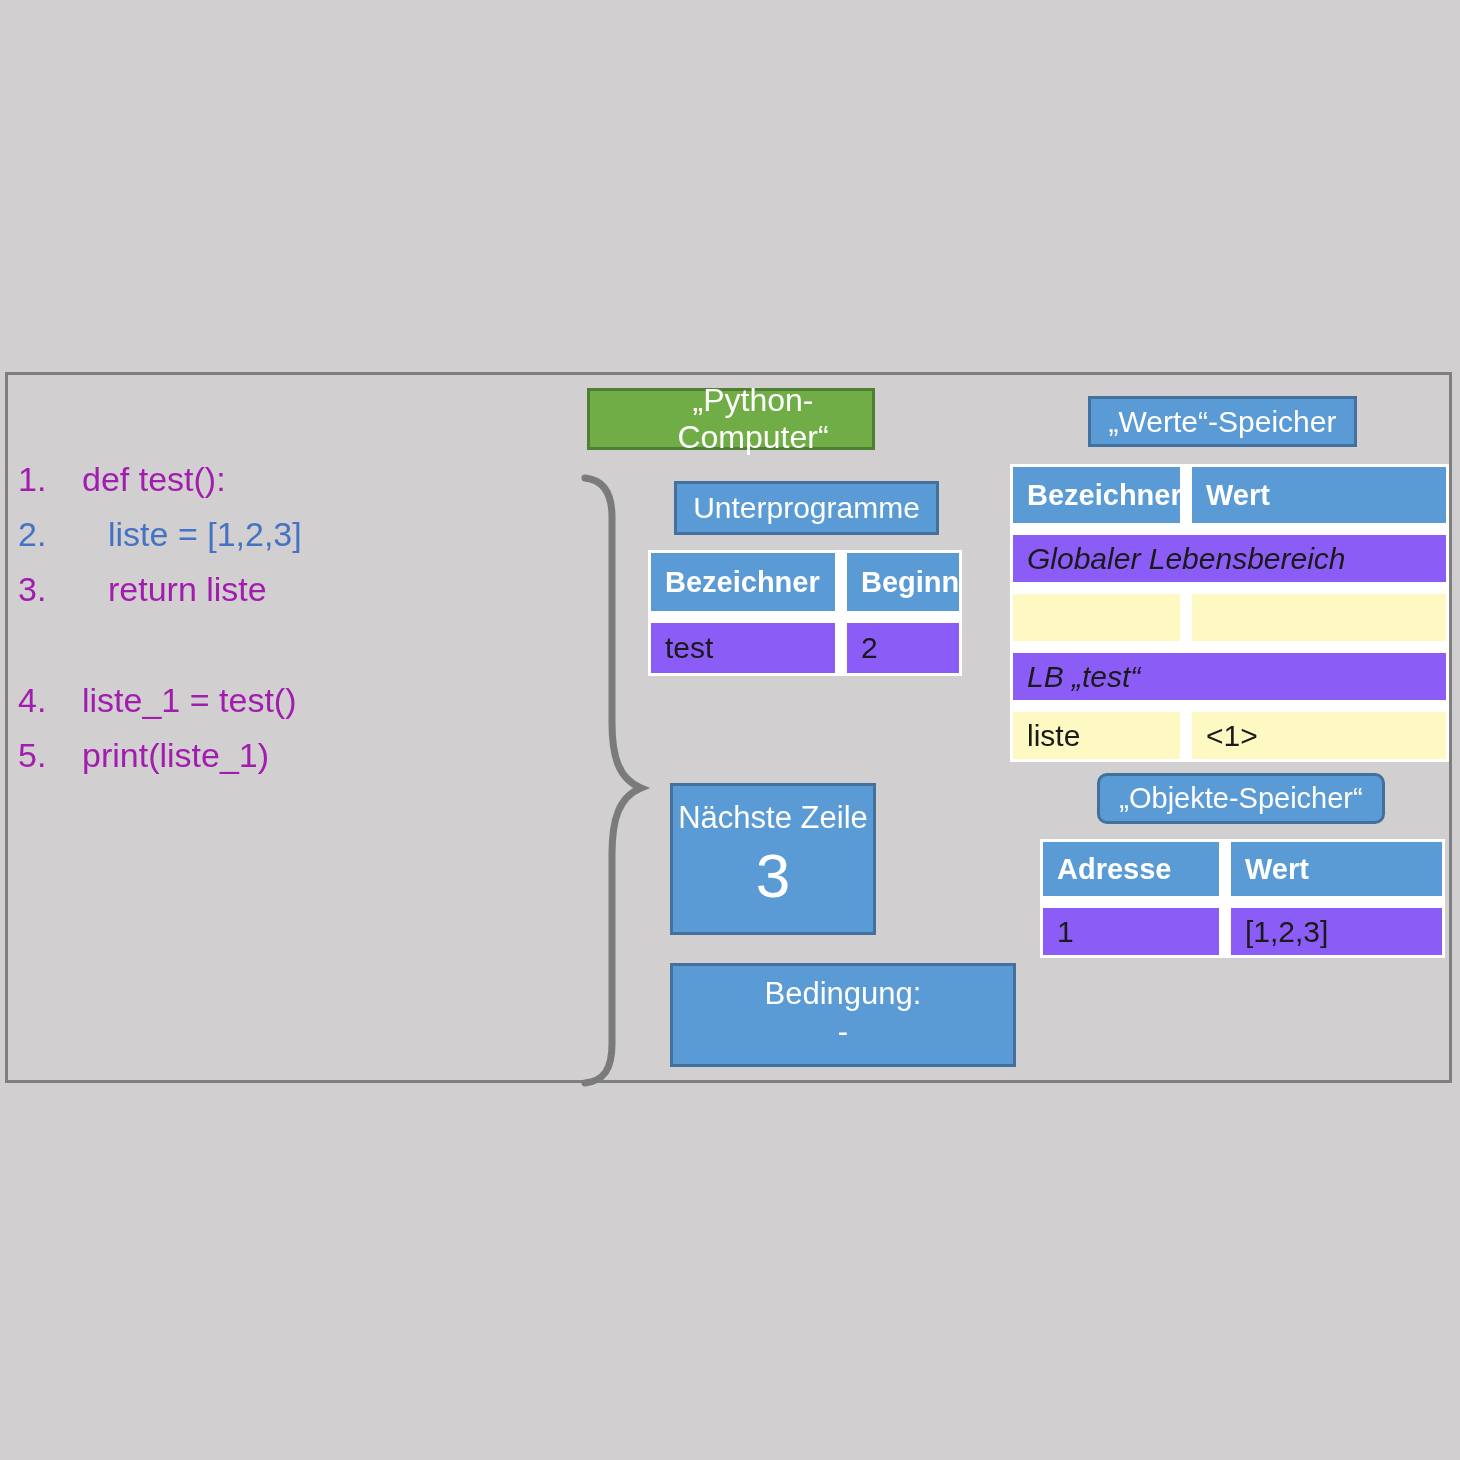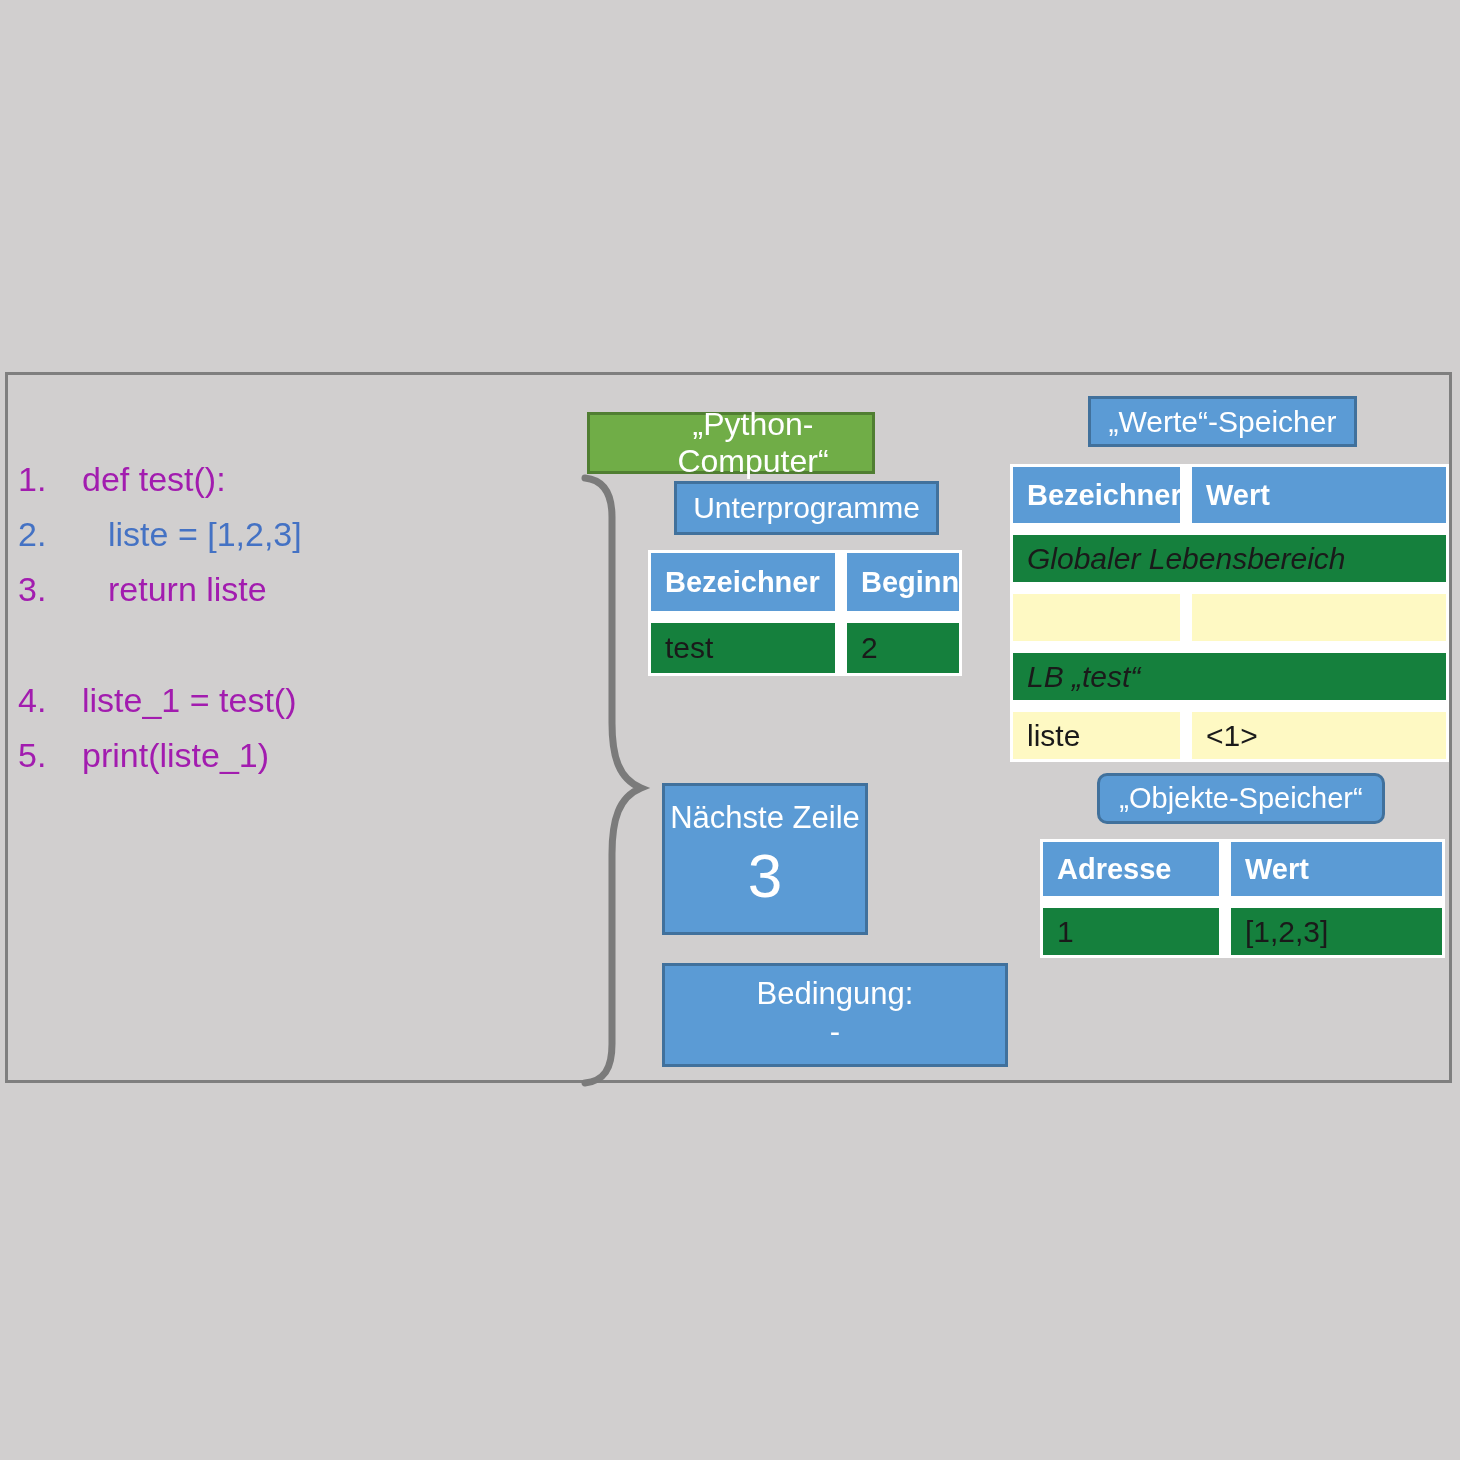--- a/index.html
+++ b/index.html
@@ -24,28 +24,28 @@
   .code-line.hl { color:#4472c4; }
   
   #brace { left:575px; top:470px; }
   
   .badge {
     position:absolute; display:flex; align-items:center; justify-content:center;
     color:#ffffff; text-align:center; box-sizing:border-box;
   }
   .badge.green { background:#70ad47; border:3px solid #507e32; font-size:32px; }
   .badge.blue  { background:#5b9bd5; border:3px solid #41719c; font-size:30px; }
-  #box-python   { left:587px;  top:412px; width:288px; height:62px;padding-left:44px; }
+  #box-python   { left:587px;  top:388px; width:288px; height:62px;padding-left:44px; }
   #box-werte    { left:1088px; top:396px; width:269px; height:51px; }
   #box-unterpro { left:674px;  top:481px; width:265px; height:54px; }
   #box-objekte  { left:1097px; top:773px; width:288px; height:51px; font-size:29px;border-radius:10px; }
   .statebox {
     position:absolute; background:#5b9bd5; border:3px solid #41719c;
     box-sizing:border-box; color:#fff; 
-    display:flex; flex-direction:column; align-items:center;
+    display:flex; flex-direction:column; align-items:center;margin-left:8px;
   }
   #box-naechste { left:662px; top:783px; width:206px; height:152px; }
   #box-naechste .lbl { font-size:31px; margin-top:14px; }
   #box-naechste .val { font-size:62px; margin-top:4px; }
   #box-bedingung { left:662px; top:963px; width:346px; height:104px; }
   #box-bedingung .lbl { font-size:31px; margin-top:10px; }
   #box-bedingung .val { font-size:31px; margin-top:2px; }
   
   .tbl {
     position:absolute; background:#ffffff; padding:3px;
@@ -53,21 +53,21 @@
   }
   .tbl .th {
     background:#5b9bd5; color:#ffffff; font-weight:bold; font-size:29px;
     display:flex; align-items:center; padding-left:14px; white-space:nowrap;
   }
   .tbl .td, .tbl .scope {
     color:#1a1a1a; font-size:30px;
     display:flex; align-items:center; padding-left:14px; white-space:nowrap;
   }
   .tbl .scope { grid-column:1 / -1; font-style:italic; }
-  .band-a { background:#15803d; }
+  .band-a { background:#8b5cf6; }
   .band-b { background:#fef9c3; }
   #tbl-unterprogramme { left:648px; top:550px;
     grid-template-columns:184px 112px; grid-template-rows:58px 50px; }
   #tbl-werte { left:1010px; top:464px;
     grid-template-columns:167px 254px; grid-template-rows:56px 47px 47px 47px 47px; }
   #tbl-objekte { left:1040px; top:839px;
     grid-template-columns:176px 211px; grid-template-rows:54px 47px; }
 </style>
 </head>
 <body>

